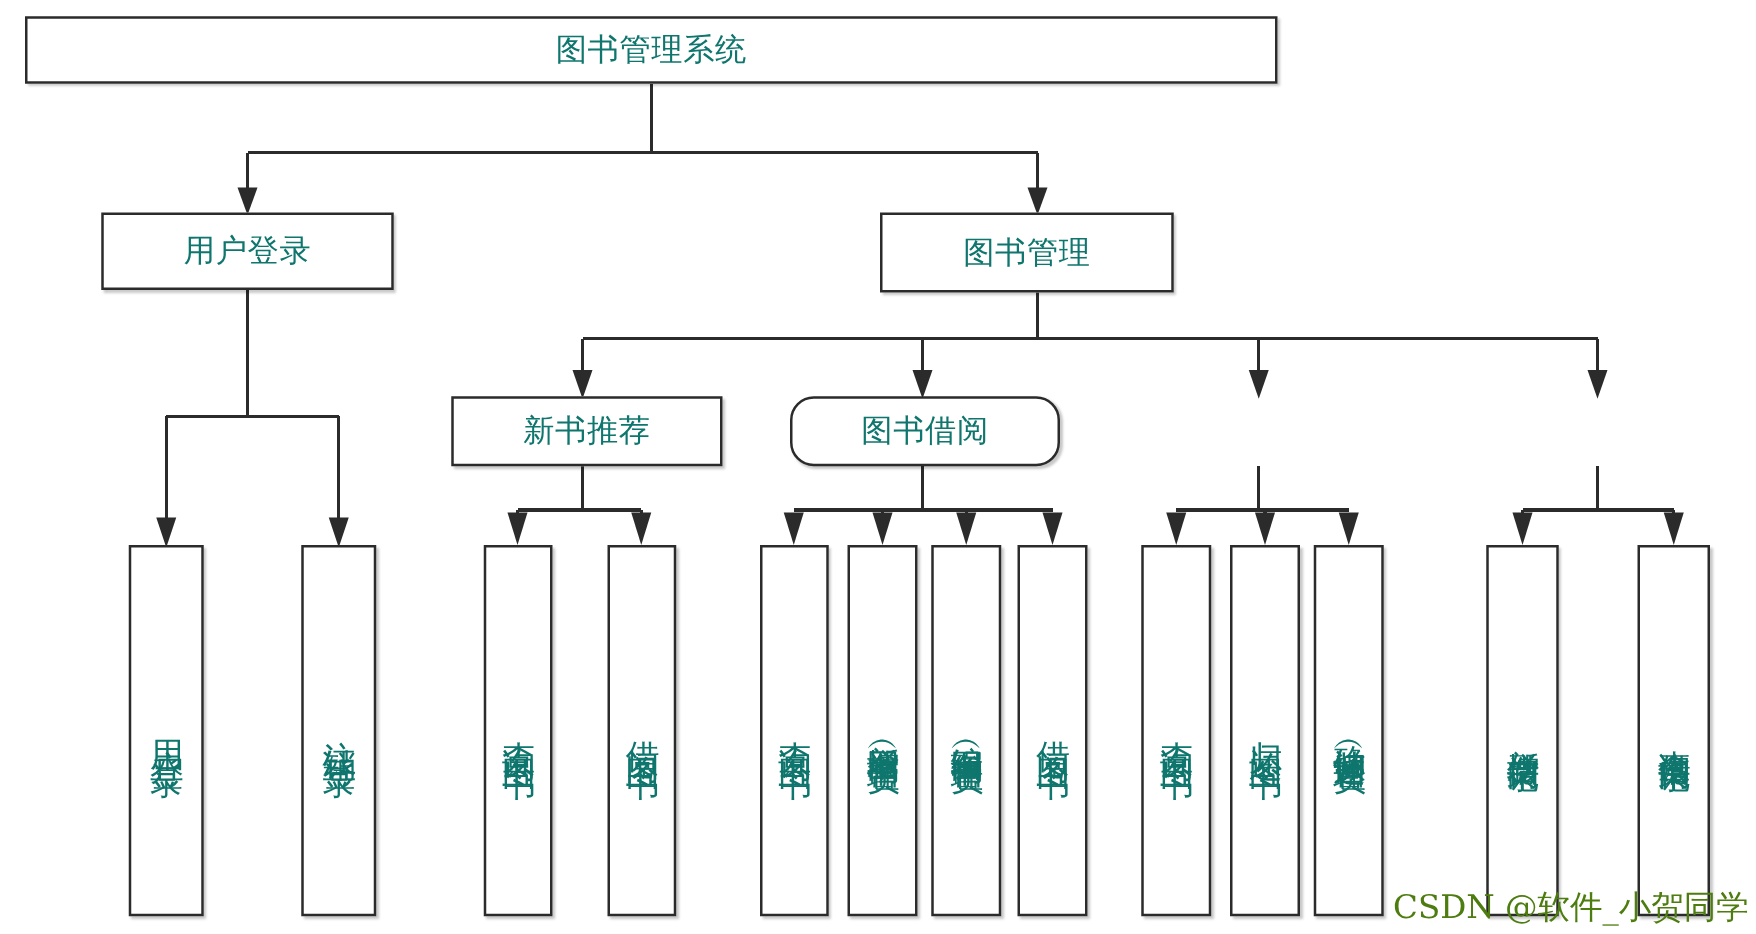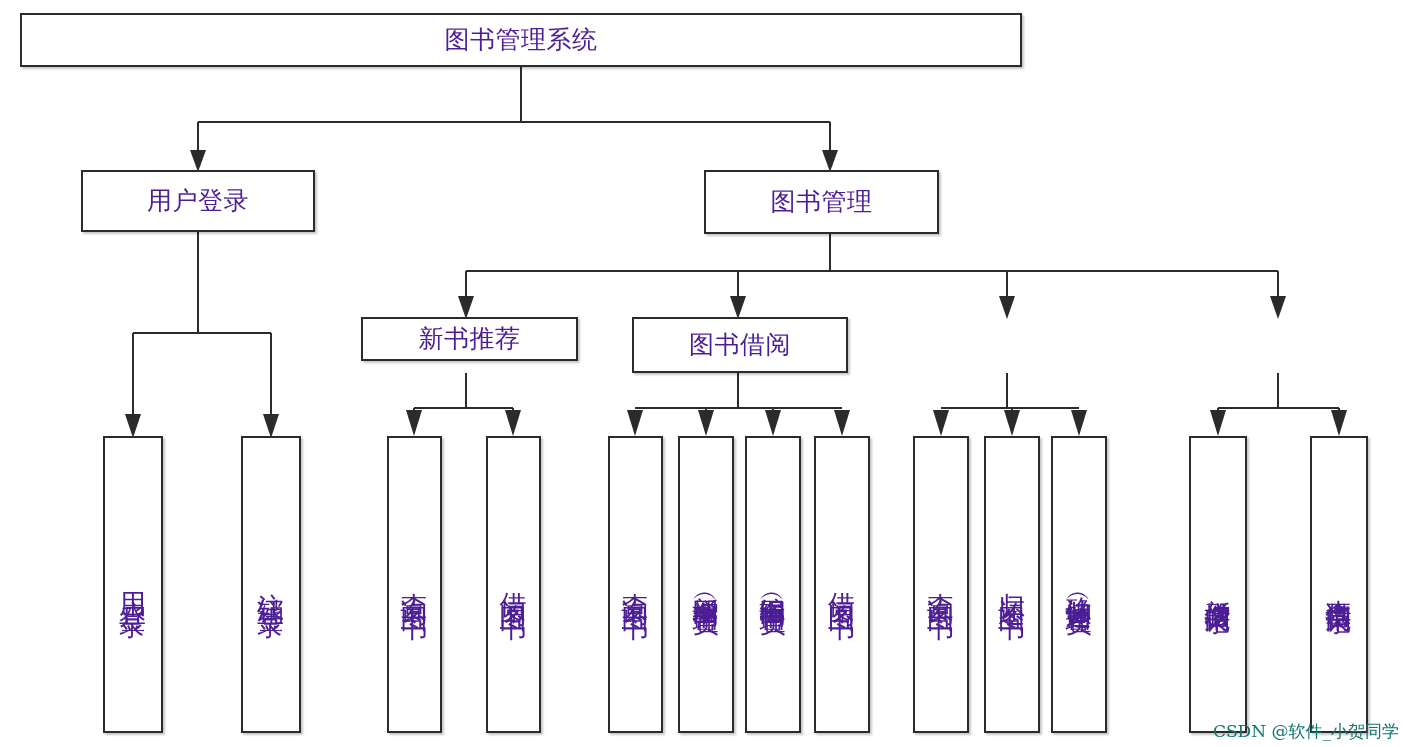--- a/index.html
+++ b/index.html
@@ -40,21 +40,21 @@
   
   .node {
     position: absolute;
     box-sizing: border-box;
     background: #ffffff;
     border: 2.6px solid #2b2b2b;
     box-shadow: 2px 2px 2px rgba(0,0,0,0.22);
     display: flex;
     align-items: center;
     justify-content: center;
-    color: #4c1d95;
+    color: #0f766e;
   }
   .node .label {
     display: block;
     text-align: center;
     line-height: 1.06;
   }
   
   .node.horiz .label {
     font-size: 25px;
     letter-spacing: 0.5px;
@@ -84,22 +84,22 @@
   }
   .node.vert.long .label {
     letter-spacing: 2px;
     font-size: 26px;
   }
   
   #watermark {
     position: absolute;
     right: 6px;
     bottom: 4px;
-    font-size: 17px;
-    color: #0f766e;
+    font-size: 26px;
+    color: #4d7c0f;
     font-family: "DejaVu Serif", "Liberation Serif", serif;
     white-space: nowrap;
     user-select: none;
   }
 </style>
 </head>
 <body>
 
 <div id="canvas">
 
@@ -176,31 +176,31 @@
   </div>
 
   <div class="node vert" style="left:103px; top:436px; width:60px; height:297px;">
     <span class="label">用户登录</span>
   </div>
 
   <div class="node vert" style="left:241px; top:436px; width:60px; height:297px;">
     <span class="label">注销登录</span>
   </div>
 
-  <div class="node horiz" style="left:361px; top:317px; width:217px; height:44px;">
+  <div class="node horiz" style="left:361px; top:317px; width:217px; height:56px;">
     <span class="label">新书推荐</span>
   </div>
   <div class="node vert" style="left:387px; top:436px; width:55px; height:297px;">
     <span class="label">查询图书</span>
   </div>
   <div class="node vert" style="left:486px; top:436px; width:55px; height:297px;">
     <span class="label">借阅图书</span>
   </div>
 
-  <div class="node horiz" style="left:632px; top:317px; width:216px; height:56px;">
+  <div class="node horiz" style="left:632px; top:317px; width:216px; height:56px;border-radius:19px;">
     <span class="label">图书借阅</span>
   </div>
   <div class="node vert" style="left:608px; top:436px; width:55px; height:297px;">
     <span class="label">查询图书</span>
   </div>
   <div class="node vert long" style="left:678px; top:436px; width:56px; height:297px;">
     <span class="label">新增图书（管理员）</span>
   </div>
   <div class="node vert long" style="left:745px; top:436px; width:56px; height:297px;">
     <span class="label">编辑图书（管理员）</span>

